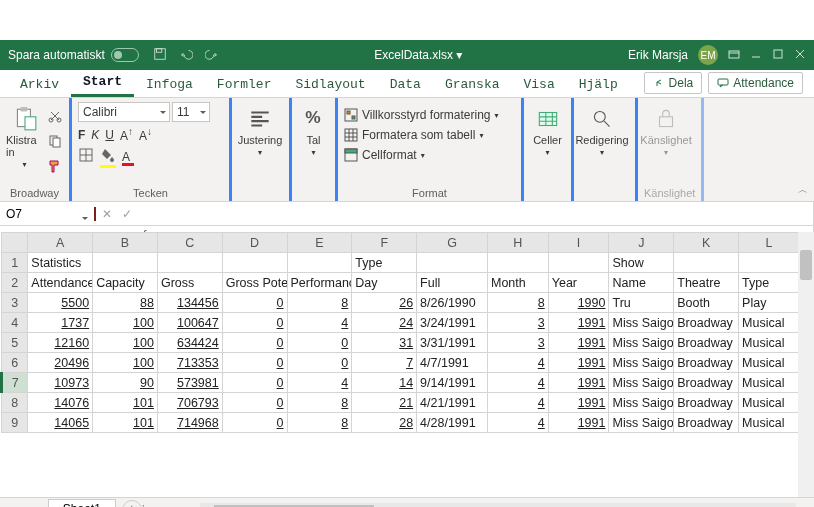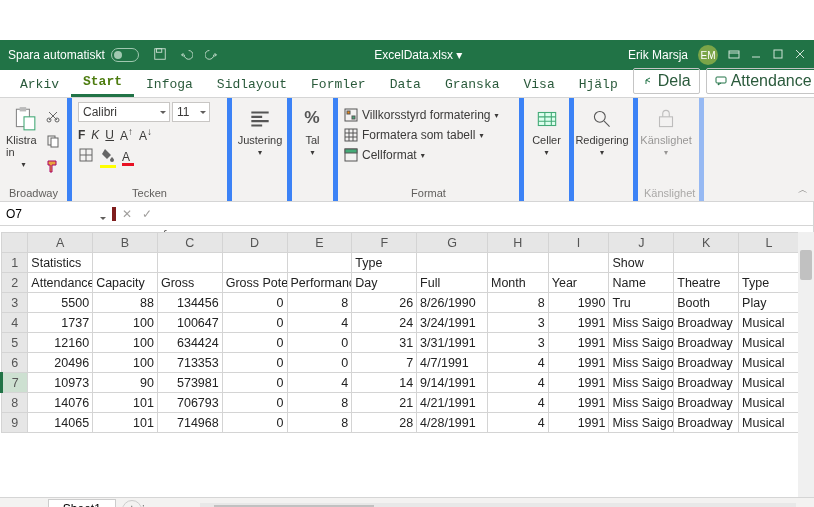--- a/index.html
+++ b/index.html
@@ -11,55 +11,55 @@
 .titlebar .toggle::after { content: ""; position: absolute; width: 8px; height: 8px; background: #a0c8b0; border-radius: 50%; top: 2px; left: 2px; }
 .titlebar .qat { display: flex; gap: 12px; margin-left: 14px; align-items: center; }
 .titlebar .qat svg { width: 14px; height: 14px; }
 .titlebar .filename { flex: 1; text-align: center; }
 .titlebar .userarea { display: flex; align-items: center; gap: 10px; }
 .titlebar .avatar { width: 20px; height: 20px; border-radius: 50%; background: #7ba548; display: flex; align-items: center; justify-content: center; font-size: 10px; }
 .winbtn svg { width: 12px; height: 12px; }
 
 .tabs { height: 28px; background: #fff; border-bottom: 1px solid #d5d5d5; display: flex; align-items: flex-end; padding: 0 8px; font-size: 13px; color: #2a5a3b; }
 .tabs .tab { padding: 5px 12px; cursor: pointer; font-family: Liberation Mono, monospace; }
-.tabs .tab.active { border-bottom: 3px solid #217346; font-weight: 600; color: #4d7c0f; }
+.tabs .tab.active { border-bottom: 3px solid #217346; font-weight: 600; color: #0f172a; }
 .tabs .spacer { flex: 1; }
-.tabs .share-btn { border: 1px solid #c5c5c5; padding: 3px 8px; margin: 0 3px 3px; border-radius: 2px; font-size: 16px; display: flex; align-items: center; gap: 4px; }
+.tabs .share-btn { border: 1px solid #c5c5c5; padding: 3px 8px; margin: 0 3px 3px; border-radius: 2px; font-size: 12px; display: flex; align-items: center; gap: 4px; }
 
 .ribbon { height: 104px; background: #f3f2f1; border-bottom: 1px solid #d5d5d5; display: flex; font-size: 12px; color: #3b3a39; position: relative; }
-.rgroup { border-right: 5px solid #3b82f6; display: flex; flex-direction: column; padding: 4px 6px 0; }
+.rgroup { border-right: 3px solid #3b82f6; display: flex; flex-direction: column; padding: 4px 6px 0; }
 .rgroup .body { flex: 1; display: flex; align-items: flex-start; gap: 4px; }
 .rgroup .label { text-align: center; font-size: 11px; color: #605e5c; padding: 2px 0; }
 .bigbtn { display: flex; flex-direction: column; align-items: center; width: 44px; gap: 2px; font-size: 11px; padding-top: 4px; }
 .bigbtn svg { width: 26px; height: 26px; }
 .smicon svg { width: 16px; height: 16px; }
 .fontctrl { display: flex; flex-direction: column; gap: 4px; }
 .fontrow { display: flex; gap: 2px; align-items: center; }
 .combo { height: 20px; border: 1px solid #c8c6c4; background: #fff; font-size: 12px; padding: 0 14px 0 4px; position: relative; display: flex; align-items: center; }
 .combo::after { content: ""; position: absolute; right: 3px; top: 8px; border: 3px solid transparent; border-top-color: #605e5c; }
 .iconrow { display: flex; gap: 6px; align-items: center; }
 .iconrow span { cursor: pointer; }
 .fmtitem { display: flex; align-items: center; gap: 4px; padding: 2px 0; font-size: 12px; }
 .fmtitem svg { width: 14px; height: 14px; }
 .collapse { position: absolute; right: 6px; bottom: 4px; font-size: 10px; color: #605e5c; }
 
 .namebox-row { height: 24px; border-bottom: 1px solid #d5d5d5; display: flex; align-items: center; font-size: 12px; }
-.namebox { width: 116px; border-right: 4px solid #7f1d1d; padding: 0 6px; display: flex; align-items: center; position: relative; }
+.namebox { width: 96px; border-right: 2px solid #7f1d1d; padding: 0 6px; display: flex; align-items: center; position: relative; }
 .namebox::after { content: ""; position: absolute; right: 6px; top: 10px; border: 3px solid transparent; border-top-color: #605e5c; }
 .fxbar { flex: 1; display: flex; align-items: center; padding: 0 6px; gap: 10px; color: #a19f9d; border-right: 1px solid #d5d5d5; }
 .fxbar .fx { font-style: italic; color: #605e5c; margin-top: 42px; }
 .fxinput { flex: 1; height: 22px; border: none; outline: none; }
 
 .sheet-area { height: 265px; display: flex; flex-direction: column; font-size: 12.5px; color: #222; }
 .sheet-scroll { flex: 1; overflow: hidden; position: relative; }
 table.grid { border-collapse: collapse; table-layout: fixed; width: 800px; }
 table.grid th, table.grid td { border: 1px solid #d4d4d4; height: 20px; padding: 0 3px; overflow: hidden; white-space: nowrap; }
 table.grid th { background: #e6e6e6; font-weight: normal; text-align: center; color: #555; }
 table.grid th.rowh { width: 26px; background: #e6e6e6; }
-table.grid td.num { text-align: right; }
+table.grid td.num { text-align: right; text-decoration: underline; }
 table.grid tr.sel th.rowh { background: #cde0d1; border-left: 3px solid #217346; }
 .colw-a { width: 64px; } .colw-b { width: 64px; } .colw-c { width: 64px; }
 .colw-d { width: 64px; } .colw-e { width: 64px; } .colw-f { width: 64px; }
 .colw-g { width: 70px; } .colw-h { width: 60px; } .colw-i { width: 60px; }
 .colw-j { width: 64px; } .colw-k { width: 64px; } .colw-l { width: 60px; }
 .vscroll { position: absolute; right: 0; top: 0; width: 16px; height: 100%; background: #f0f0f0; }
 .vscroll .thumb { position: absolute; top: 18px; left: 2px; width: 12px; height: 30px; background: #c1c1c1; border-radius: 2px; }
 
 .sheettabs { height: 24px; border-top: 1px solid #d5d5d5; display: flex; align-items: center; font-size: 12px; background: #f3f2f1; }
 .sheettabs .navbtn { padding: 0 6px; color: #888; }
@@ -115,22 +115,22 @@
     <span class="winbtn"><svg viewBox="0 0 12 12" stroke="#cfe3d6">
           <path d="M2 2l8 8M10 2l-8 8"></path>
         </svg></span>
   </div>
 </div>
 
 <div class="tabs">
   <div class="tab">Arkiv</div>
   <div class="tab active">Start</div>
   <div class="tab">Infoga</div>
+  <div class="tab">Formler</div>
   <div class="tab">Sidlayout</div>
-  <div class="tab">Formler</div>
   <div class="tab">Data</div>
   <div class="tab">Granska</div>
   <div class="tab">Visa</div>
   <div class="tab">Hjälp</div>
   <div class="spacer"></div>
   <div class="share-btn">
       <svg width="12" height="12" viewBox="0 0 12 12" stroke="#217346" fill="none">
         <path d="M8 3L4 5l4 2M4 5v4"></path>
       </svg>
       <span>Dela</span>

